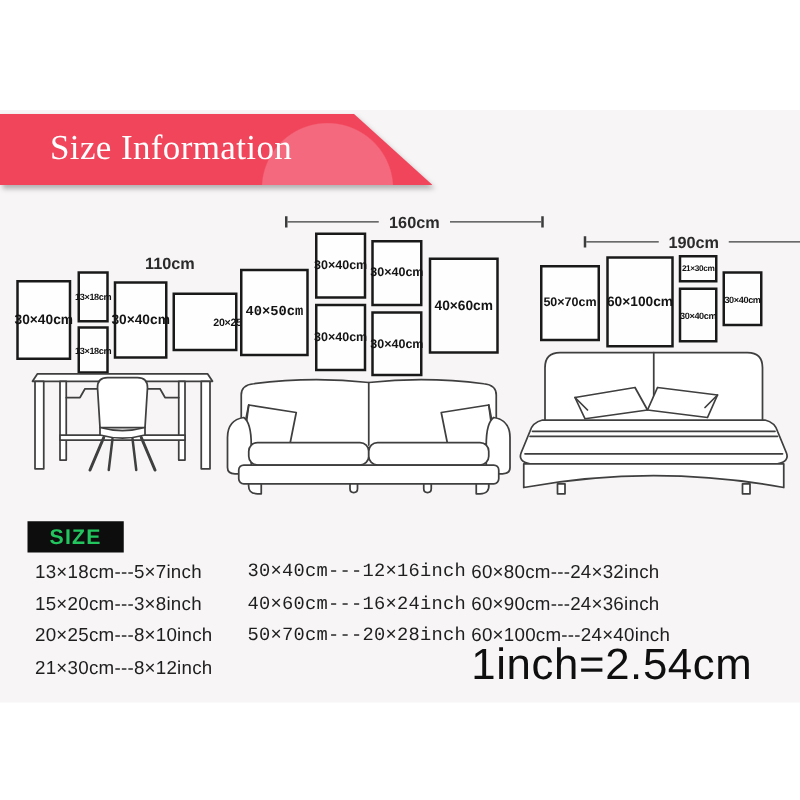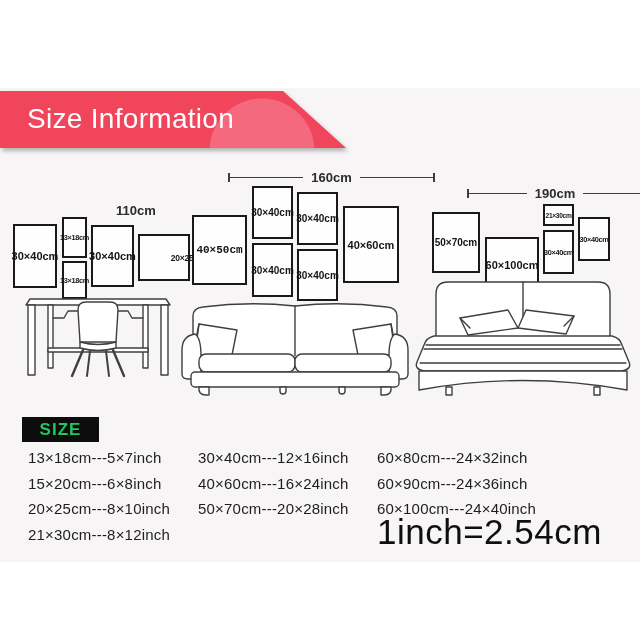--- a/index.html
+++ b/index.html
@@ -8,22 +8,22 @@
   .abs{position:absolute;}
 
   
   .band{left:0;top:88px;width:640px;height:474px;background:#f7f5f5;}
 
   
   .banner-wrap{left:0;top:91px;filter:drop-shadow(2px 3px 2px rgba(0,0,0,0.28));}
   .banner{width:346px;height:57px;
           clip-path:polygon(0 0,81.8% 0,100% 100%,0 100%);
           background:radial-gradient(circle 54px at 262px 60px,var(--hi) 0 52px,var(--bg) 53px);}
-  .banner-title{display:block;padding-left:27px;line-height:56px;font-size:28px;
-                color:#fff;letter-spacing:0.3px;}
+  .banner-title{display:block;padding-left:40px;line-height:56px;font-size:28px;
+                color:#fff;letter-spacing:0.3px;font-family:Liberation Serif, serif;}
 
   
   .ruler{position:absolute;display:flex;align-items:center;height:13px;color:#2b2b2b;padding-left:36px;}
   .ruler .tick{width:2px;height:9px;background:#3c3c3c;}
   .ruler .rline{flex:1;height:1.6px;background:#3c3c3c;}
   .ruler .rlabel{font-weight:700;font-size:13px;padding:0 8px;white-space:nowrap;}
 
   
   .frame{position:absolute;background:#fffefe;border:2px solid #191919;box-sizing:border-box;
          display:flex;align-items:center;justify-content:center;text-align:center;
@@ -85,21 +85,21 @@
 <div class="frame fs11" style="left:343px;top:206px;width:56px;height:77px;">40×60cm</div>
 
 <div class="ruler" style="left:431px;top:187px;width:176px;">
   <span class="tick"></span>
   <span class="rline"></span>
   <span class="rlabel">190cm</span>
   <span class="rline"></span>
   <span class="tick"></span>
 </div>
 <div class="frame fs10" style="left:432px;top:212px;width:48px;height:61px;">50×70cm</div>
-<div class="frame fs11" style="left:485px;top:205px;width:54px;height:55px;margin-top:32px;">60×100cm</div>
+<div class="frame fs11" style="left:485px;top:205px;width:54px;height:73px;">60×100cm</div>
 <div class="frame fs6" style="left:543px;top:204px;width:31px;height:22px;">21×30cm</div>
 <div class="frame fs7" style="left:543px;top:230px;width:31px;height:44px;">30×40cm</div>
 <div class="frame fs7" style="left:578px;top:217px;width:32px;height:44px;">30×40cm</div>
 
 <div class="illus" style="left:24px;top:296px;">
   <svg width="148" height="82" viewBox="0 0 148 82" fill="none" stroke="#3f3f3f" stroke-width="1.4" stroke-linejoin="round" stroke-linecap="round">
     <polygon points="6,3 142,3 146,9 2,9" fill="#fff"></polygon>
     <rect x="4" y="9" width="7" height="70" fill="#fff"></rect>
     <rect x="137" y="9" width="7" height="70" fill="#fff"></rect>
     <rect x="24" y="9" width="5" height="63" fill="#fff"></rect>
@@ -150,26 +150,26 @@
     <path d="M11,93 L219,93 L219,112 Q115,93 11,112 Z" fill="#fff"></path>
     <rect x="38" y="109" width="6" height="8" fill="#fff"></rect>
     <rect x="186" y="109" width="6" height="8" fill="#fff"></rect>
   </svg>
 </div>
 
 <div class="abs size-heading">SIZE</div>
 
 <div class="conv-col" style="left:28px;">
   <div>13×18cm---5×7inch</div>
-  <div>15×20cm---6×8inch</div>
+  <div>15×20cm---3×8inch</div>
   <div>20×25cm---8×10inch</div>
   <div>21×30cm---8×12inch</div>
 </div>
 
-<div class="conv-col" style="left:198px;">
+<div class="conv-col" style="left:198px;font-family:Liberation Mono, monospace;">
   <div>30×40cm---12×16inch</div>
   <div>40×60cm---16×24inch</div>
   <div>50×70cm---20×28inch</div>
 </div>
 
 <div class="conv-col" style="left:377px;">
   <div>60×80cm---24×32inch</div>
   <div>60×90cm---24×36inch</div>
   <div>60×100cm---24×40inch</div>
 </div>

